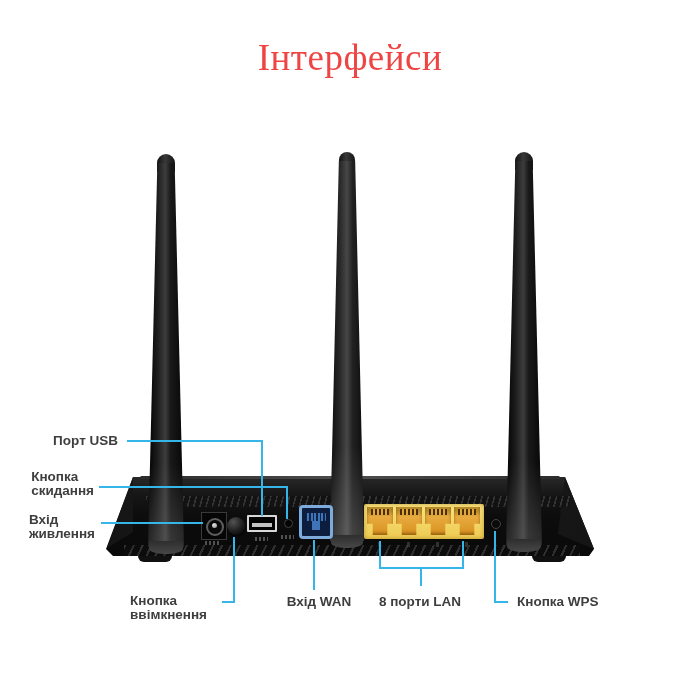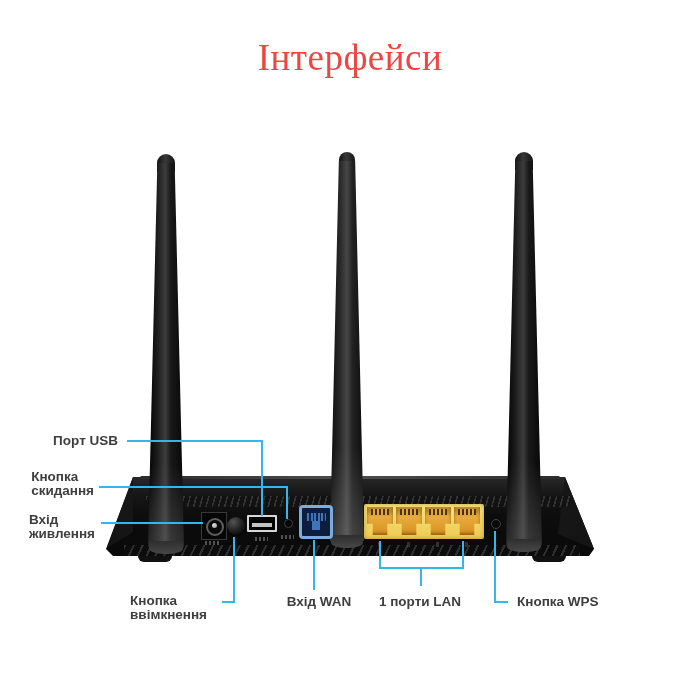--- a/index.html
+++ b/index.html
@@ -202,19 +202,19 @@
     <div>живлення</div>
   </div>
   <div class="lbl r" style="right:493px;top:594px;">
     <div>Кнопка</div>
     <div>ввімкнення</div>
   </div>
   <div class="lbl c" style="left:259px;top:595px;width:120px;">
     <span>Вхід WAN</span>
   </div>
   <div class="lbl c" style="left:360px;top:595px;width:120px;">
-    <span>1 порти LAN</span>
+    <span>8 порти LAN</span>
   </div>
   <div class="lbl" style="left:517px;top:595px;">
     <span>Кнопка WPS</span>
   </div>
 
 </div>
 
 </body></html>

